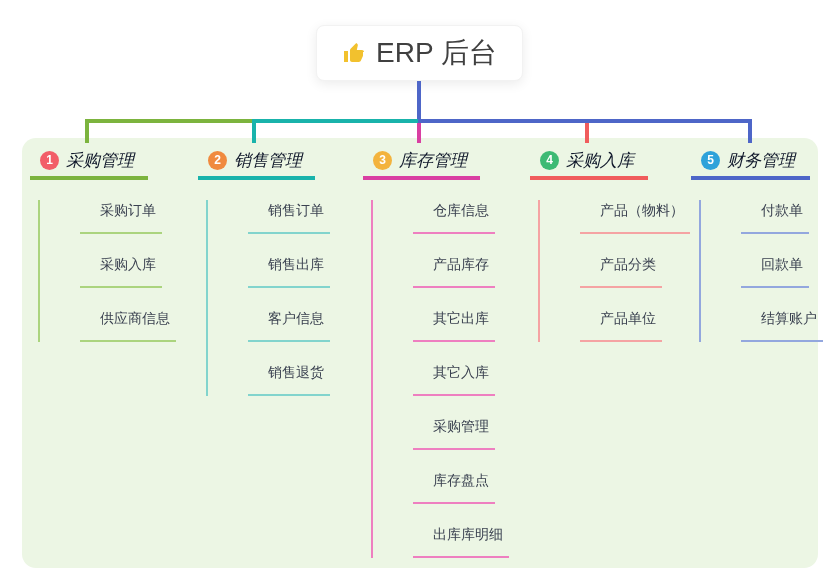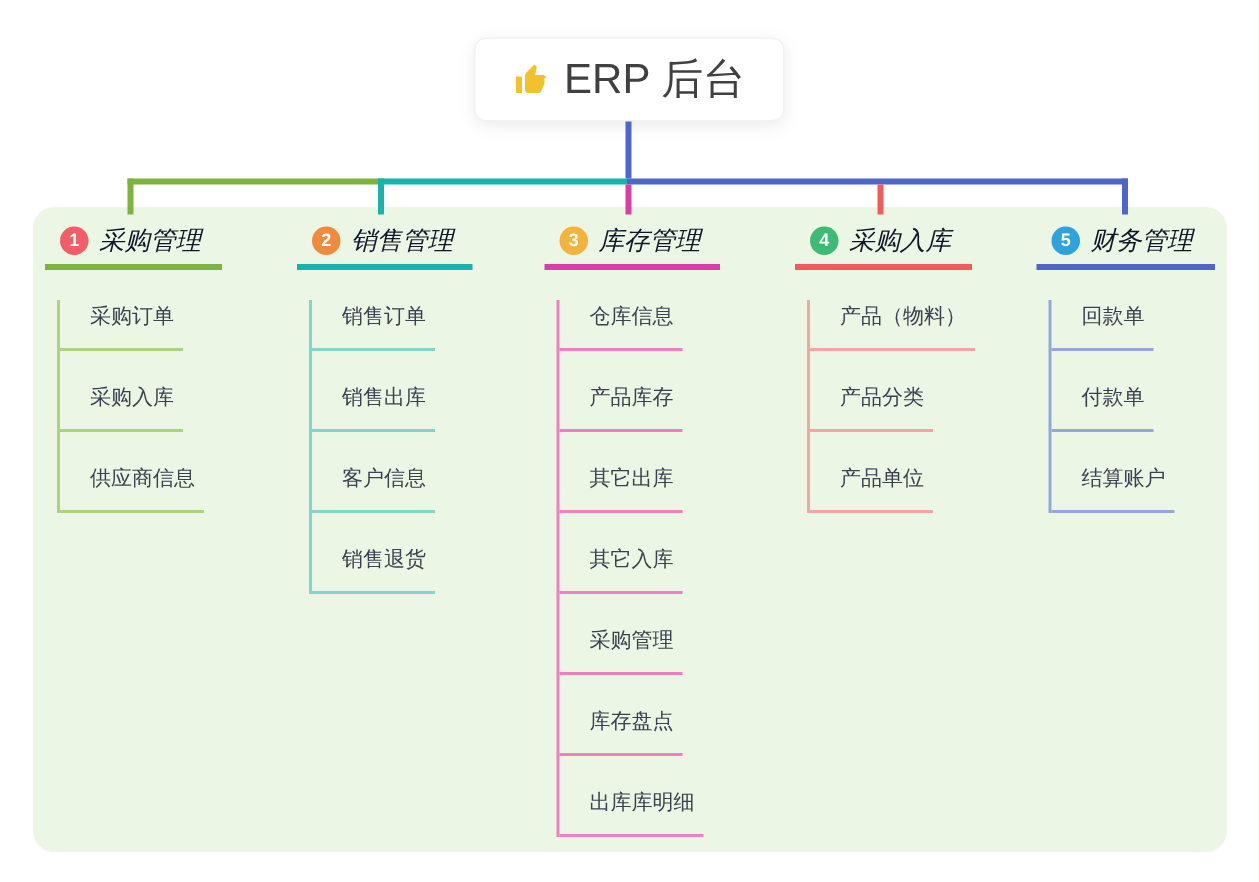--- a/index.html
+++ b/index.html
@@ -52,21 +52,21 @@
     width:19px;height:19px;border-radius:50%;flex:0 0 auto;
     color:#ffffff;font-size:12px;font-weight:bold;
     display:flex;align-items:center;justify-content:center;
   }
   .branch-label{
     font-size:17px;font-weight:500;color:#0f172a;white-space:nowrap;font-style:italic;
   }
   .branch-children{
     margin-left:8px;border-left:2px solid var(--light);
   }
-  .child{margin-top:20px;}
+  .child{margin-top:20px;margin-left:40px;}
   .child-node{
     display:inline-block;white-space:nowrap;
     padding:0 6px 12px 20px;border-bottom:2px solid var(--light);
     font-size:14px;line-height:20px;color:#3a4150;
   }
 </style>
 </head>
 <body>
 
 <div class="panel" style="background-color: rgb(236, 246, 228);"></div>
@@ -142,17 +142,17 @@
     <div class="child"><span class="child-node">产品单位</span></div>
   </div>
 </div>
 
 <div class="branch b5" style="--strong: #4e66c8; --light: #93a7de;">
   <div class="branch-header">
     <span class="badge" style="background-color: rgb(46, 162, 218);">5</span>
     <span class="branch-label">财务管理</span>
   </div>
   <div class="branch-children">
+    <div class="child"><span class="child-node">付款单</span></div>
     <div class="child"><span class="child-node">回款单</span></div>
-    <div class="child"><span class="child-node">付款单</span></div>
     <div class="child"><span class="child-node">结算账户</span></div>
   </div>
 </div>
 
 </body></html>

